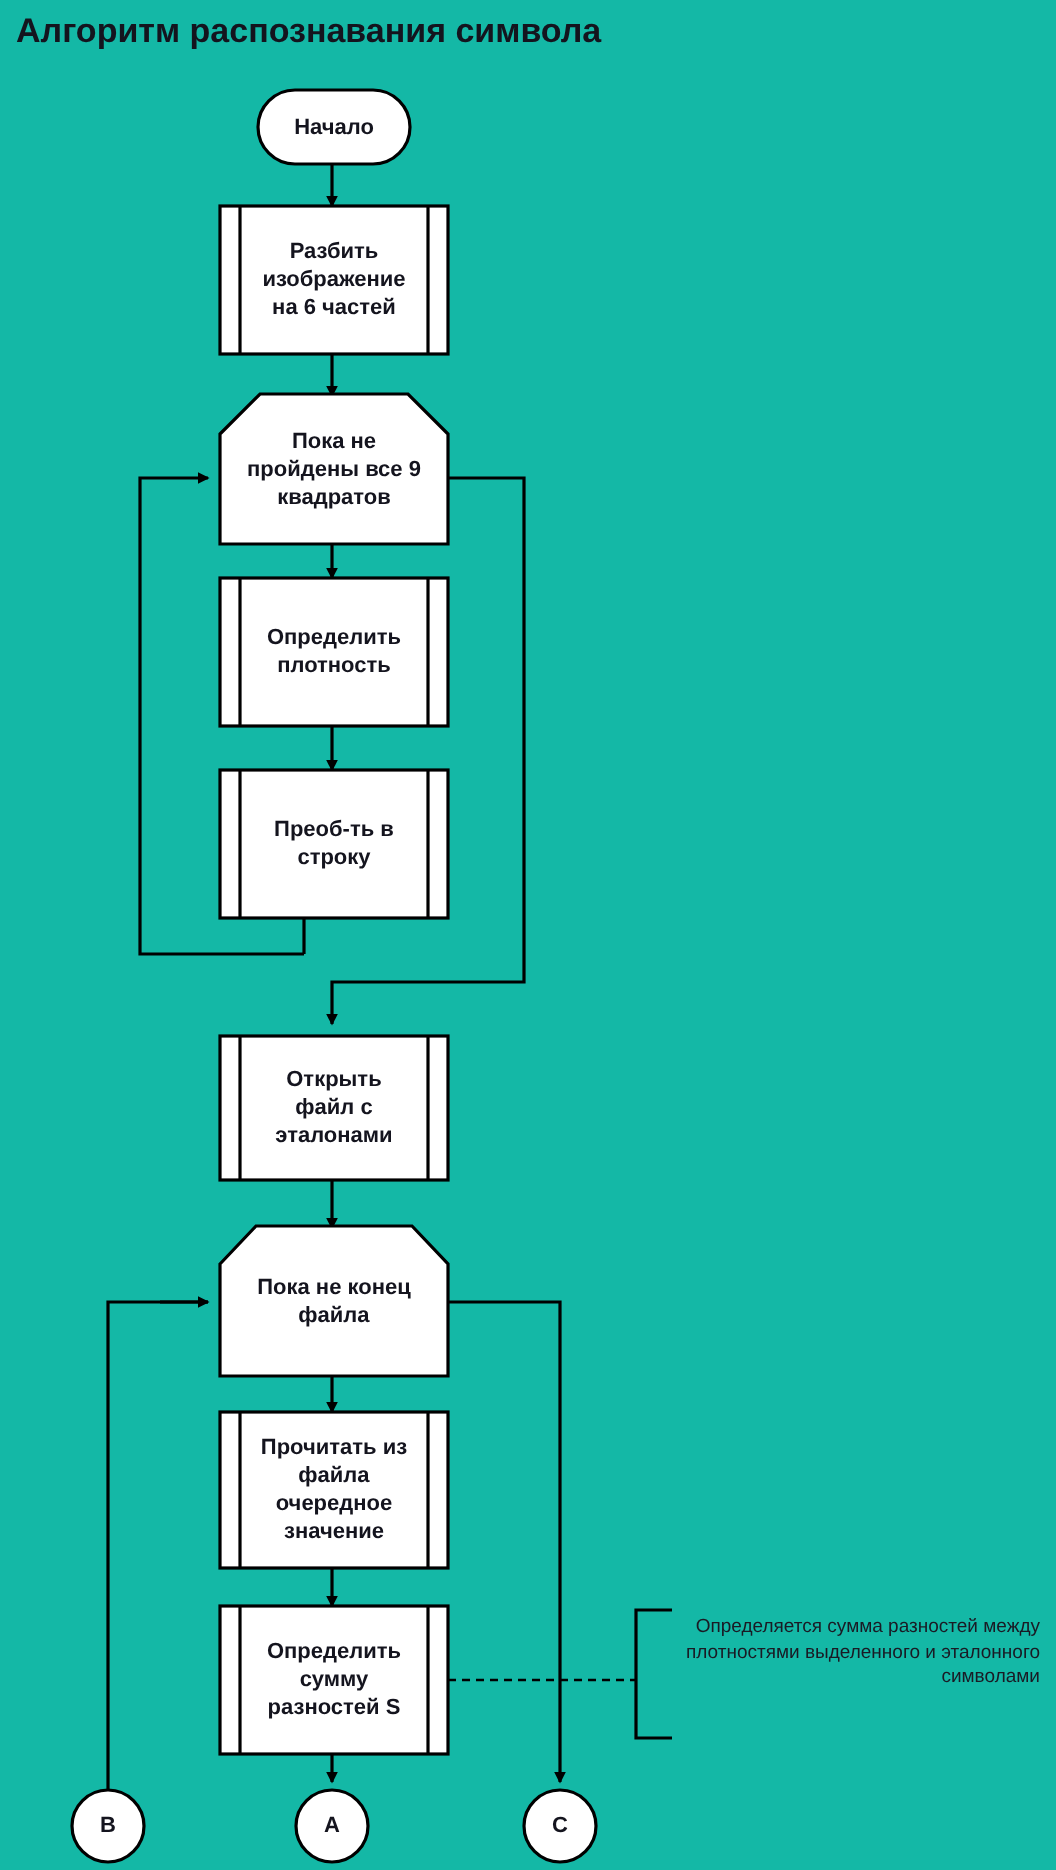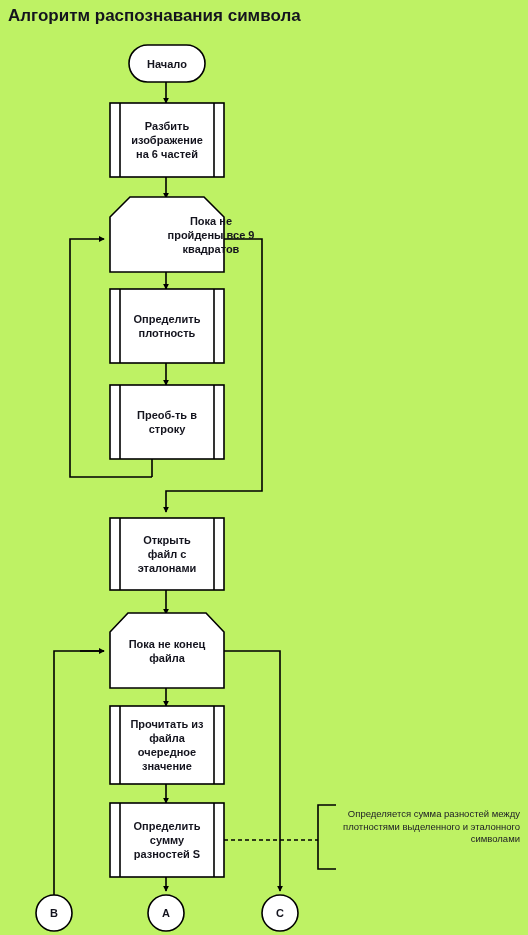--- a/index.html
+++ b/index.html
@@ -12,21 +12,21 @@
     height: 935px;
     position: relative;
     overflow: hidden;
     font-family: "Liberation Sans", sans-serif;
   }
   #canvas {
     position: absolute;
     left: 0; top: 0;
     width: 528px;
     height: 935px;
-    background: #bef264;
+    background: #14b8a6;
   }
   #svg-layer {
     position: absolute;
     left: 0; top: 0;
     width: 528px;
     height: 935px;
   }
   .page-title {
     position: absolute;
     left: 8px;
@@ -143,21 +143,21 @@
     <circle cx="166" cy="913" r="18" fill="#ffffff" stroke="#000000" stroke-width="1.6"></circle>
     <circle cx="280" cy="913" r="18" fill="#ffffff" stroke="#000000" stroke-width="1.6"></circle>
   </svg>
 
   <div class="node-label terminator-label" style="left:129px; top:45px; width:76px; height:37px;">Начало</div>
 
   <div class="node-label" style="left:120px; top:103px; width:94px; height:74px;">Разбить
 изображение
 на 6 частей</div>
 
-  <div class="node-label" style="left:110px; top:197px; width:114px; height:75px;margin-left:44px;">Пока не
+  <div class="node-label" style="left:110px; top:197px; width:114px; height:75px;">Пока не
 пройдены все 9
 квадратов</div>
 
   <div class="node-label" style="left:120px; top:289px; width:94px; height:74px;">Определить
 плотность</div>
 
   <div class="node-label" style="left:120px; top:518px; width:94px; height:72px;">Открыть
 файл с
 эталонами</div>
 

